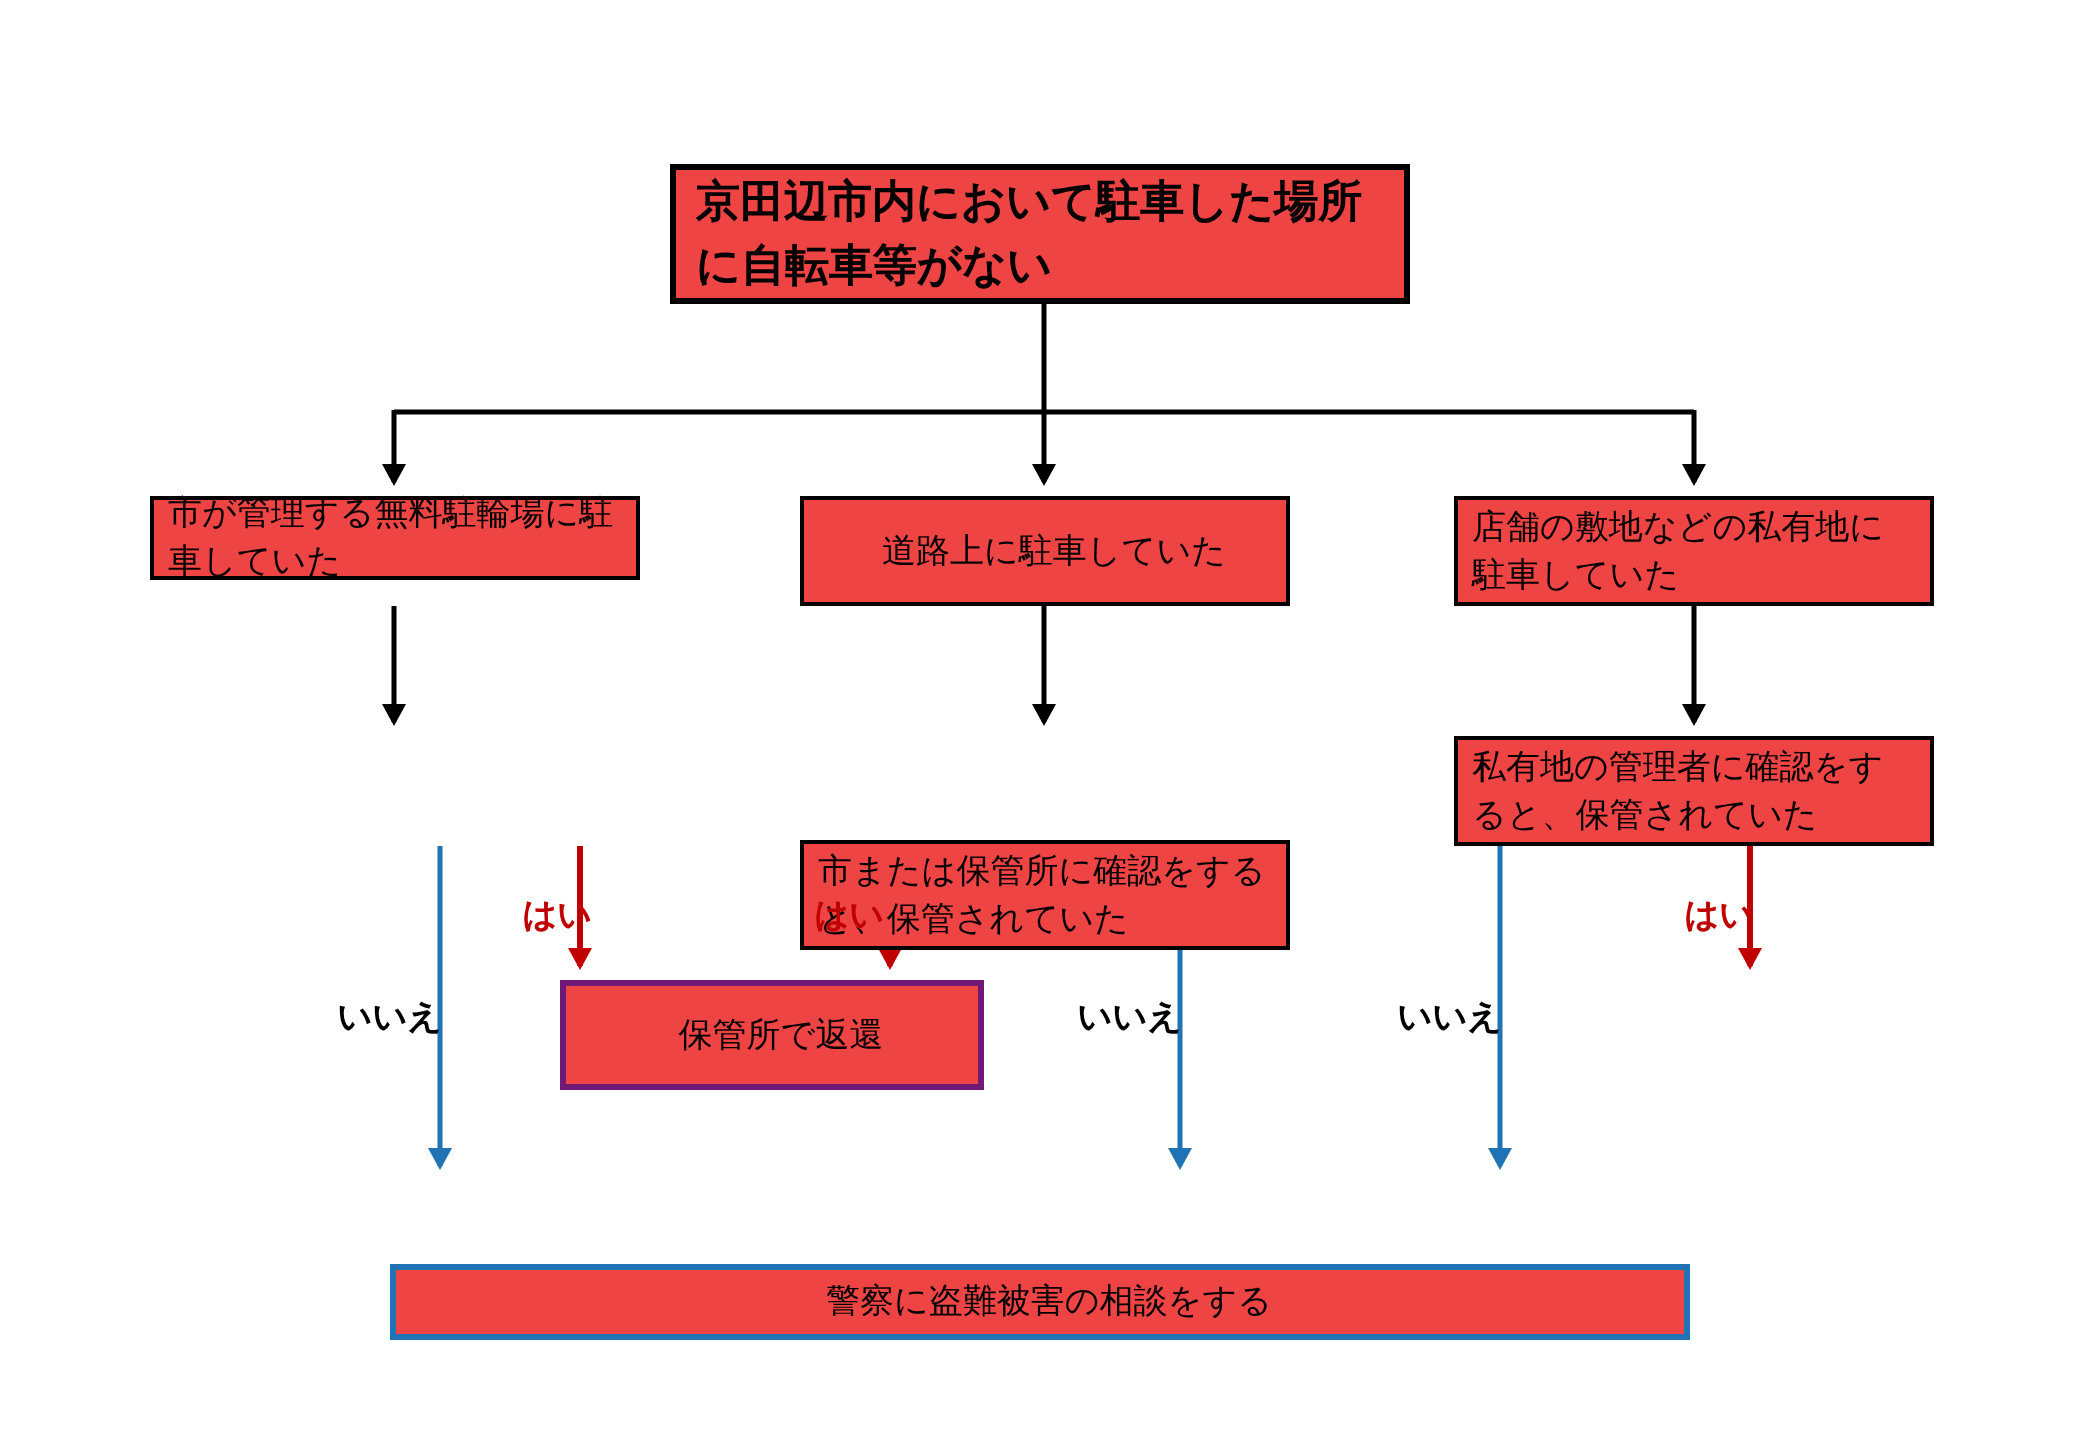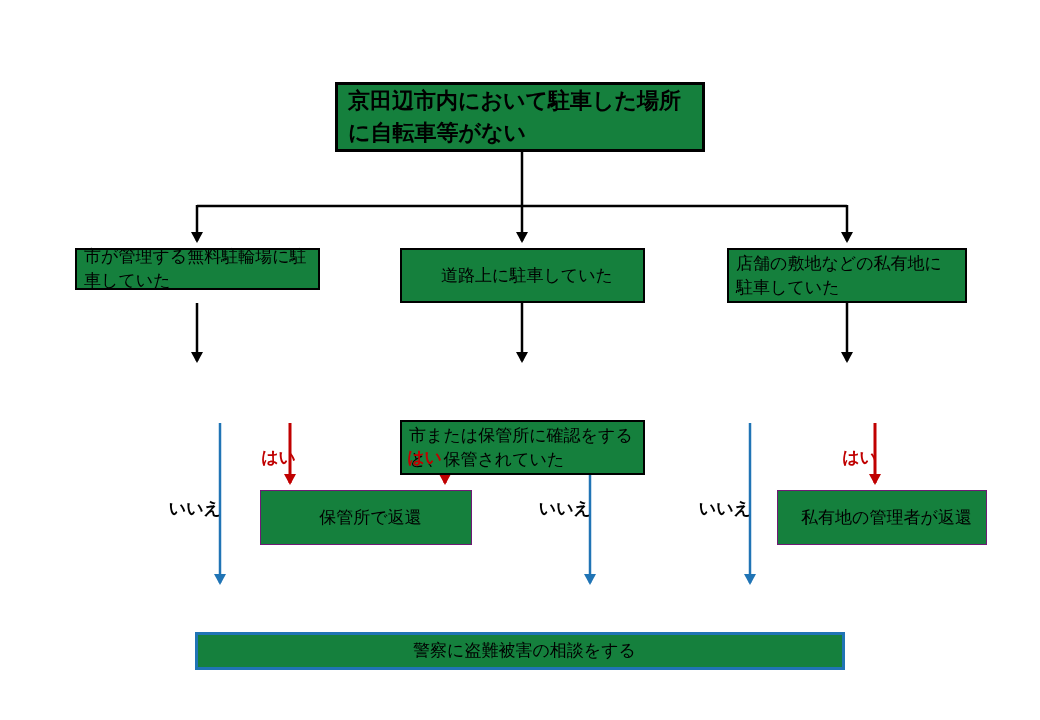--- a/index.html
+++ b/index.html
@@ -18,21 +18,21 @@
   .connectors {
     position: absolute;
     left: 0;
     top: 0;
     width: 1040px;
     height: 720px;
   }
   .node {
     position: absolute;
     box-sizing: border-box;
-    background: #15803d;
+    background: #ef4444;
     border: 2px solid #000000;
     display: flex;
     align-items: center;
     padding: 3px 7px;
     font-size: 17px;
     line-height: 1.4;
     color: #000000;
     line-break: strict;
   }
   .node.center {
@@ -41,21 +41,22 @@
     padding-left: 16px;
   }
   .node.root {
     border: 3px solid #000000;
     font-weight: bold;
     font-size: 22px;
     line-height: 1.45;
     padding: 4px 10px;
   }
   .node.result-red {
-    border: 1px solid #701a75;
+    border: 3px solid #701a75;
+    margin-left: 20px;
   }
   .node.result-blue {
     border: 3px solid #2074b5;
     margin-top: 42px;
   }
   .edge-label {
     position: absolute;
     font-size: 17px;
     font-weight: bold;
     text-align: right;
@@ -106,28 +107,28 @@
 
   <div class="node" style="left:75px; top:248px; width:245px; height:42px;">市が管理する無料駐輪場に駐車していた</div>
 
   <div class="node center" style="left:400px; top:248px; width:245px; height:55px;">道路上に駐車していた</div>
 
   <div class="node" style="left:727px; top:248px; width:240px; height:55px;">店舗の敷地などの私有地に駐車していた</div>
 
 
   <div class="node" style="left:400px; top:380px; width:245px; height:55px;margin-top:40px;">市または保管所に確認をすると、保管されていた</div>
 
+  <div class="node" style="left:727px; top:368px; width:240px; height:55px;">私有地の管理者に確認をすると、保管されていた</div>
 
   <div class="edge-label yes" style="left:252px; top:446px; width:44px;">はい</div>
   <div class="edge-label yes" style="left:398px; top:446px; width:44px;">はい</div>
   <div class="edge-label yes" style="left:833px; top:446px; width:44px;">はい</div>
 
   <div class="edge-label no" style="left:167px; top:497px; width:54px;">いいえ</div>
   <div class="edge-label no" style="left:537px; top:497px; width:54px;">いいえ</div>
   <div class="edge-label no" style="left:697px; top:497px; width:54px;">いいえ</div>
 
   <div class="node result-red center" style="left:260px; top:490px; width:212px; height:55px;">保管所で返還</div>
 
-  <div class="node result-red center" style="left:777px; top:490px; width:210px; height:55px;">私有地の管理者が返還</div>
 
   <div class="node result-blue center" style="left:195px; top:590px; width:650px; height:38px;">警察に盗難被害の相談をする</div>
 
 </div>
 
 </body></html>

